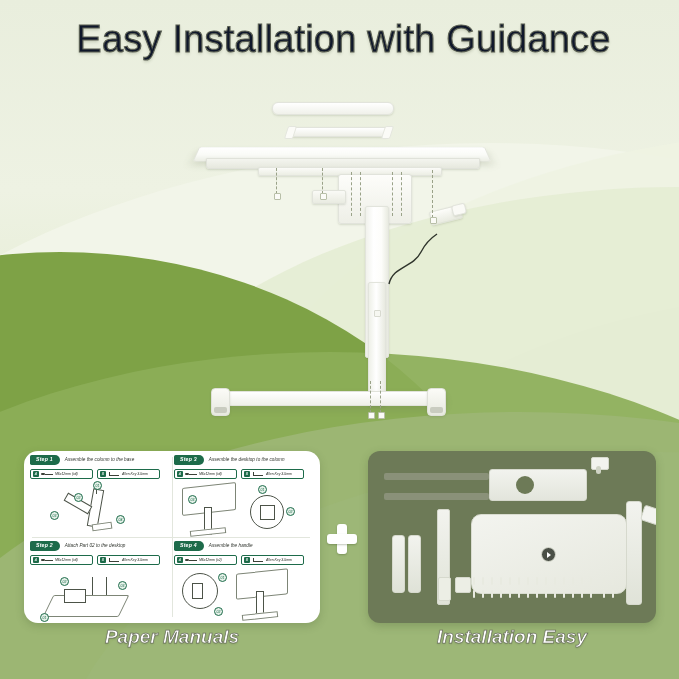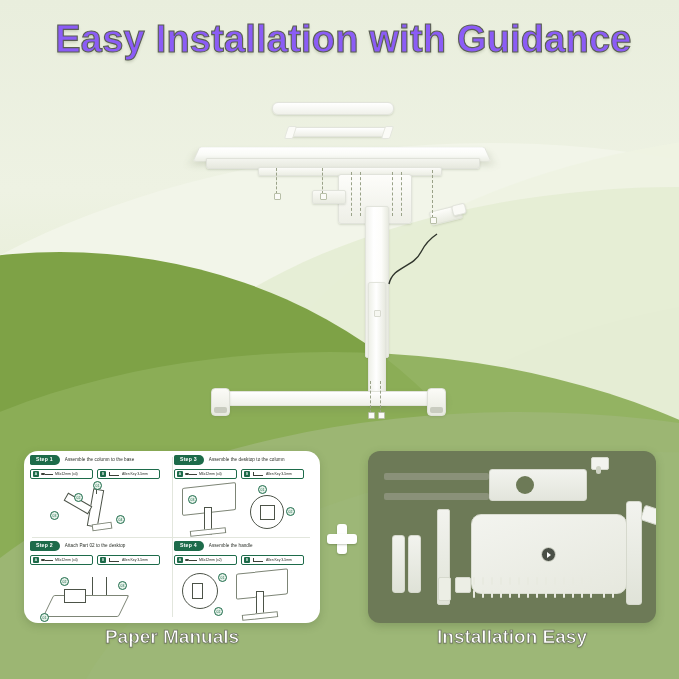--- a/index.html
+++ b/index.html
@@ -19,22 +19,22 @@
   .wave-pale-3{left:260px;top:140px;width:900px;height:430px;background:#eef3e2;transform:rotate(-9deg);opacity:.9;}
   .wave-green-dark{left:-420px;top:252px;width:960px;height:800px;background:#7ea246;}
   .wave-green-mid{left:-260px;top:352px;width:1180px;height:700px;background:#8cae58;opacity:.92;}
   .wave-green-soft{left:-120px;top:412px;width:1280px;height:700px;background:#9cb673;}
   .wave-green-soft2{left:60px;top:452px;width:1200px;height:640px;background:#9db777;}
   .wave-right-pale{left:330px;top:300px;width:820px;height:420px;background:#e3ebd1;opacity:.55;transform:rotate(-8deg);}
 
   
   .title{
     position:absolute;left:0;right:0;top:18px;text-align:center;
-    font-size:38px;font-weight:bold;letter-spacing:.2px;
-    color:#8b5cf6;
+    font-size:38px;font-weight:normal;letter-spacing:.2px;
+    color:#0f172a;
     -webkit-text-stroke:1.1px #5a5f52;
     text-shadow:0 2px 3px rgba(80,90,60,.25);
     white-space:nowrap;
     padding-left:8px;
   }
 
   
   .desk{position:absolute;left:0;top:86px;width:679px;height:350px;}
   .part{position:absolute;background:#fdfdfb;border:1px solid #e2e4dc;box-shadow:0 1px 2px rgba(90,100,70,.18);}
   .rail-top{left:272px;top:16px;width:120px;height:11px;border-radius:6px;
@@ -103,21 +103,21 @@
     border-radius:2px;transform:rotate(-14deg);
   }
   .handle-knob{left:452px;top:118px;width:12px;height:9px;border-radius:3px;
     background:#fafaf6;border:1px solid #e1e3db;transform:rotate(-14deg);}
 
   .screw{position:absolute;width:1px;background:transparent;
     border-left:1px dashed #9aa288;}
   .screw-head{position:absolute;width:5px;height:5px;border:1px solid #b8bfa8;border-radius:1px;background:#fbfbf7;}
 
   
-  .panels{position:absolute;left:0;top:446px;width:607px;height:233px;}
+  .panels{position:absolute;left:0;top:446px;width:607px;height:233px;font-style:italic;}
 
   .manual-card{
     position:absolute;left:24px;top:5px;width:296px;height:172px;
     background:#ffffff;border-radius:14px;
     box-shadow:0 3px 9px rgba(60,80,40,.22);
     overflow:hidden;
   }
   .mstep{position:absolute;width:141px;height:82px;}
   .mstep.s1{left:6px;top:4px;}
   .mstep.s3{left:150px;top:4px;}

